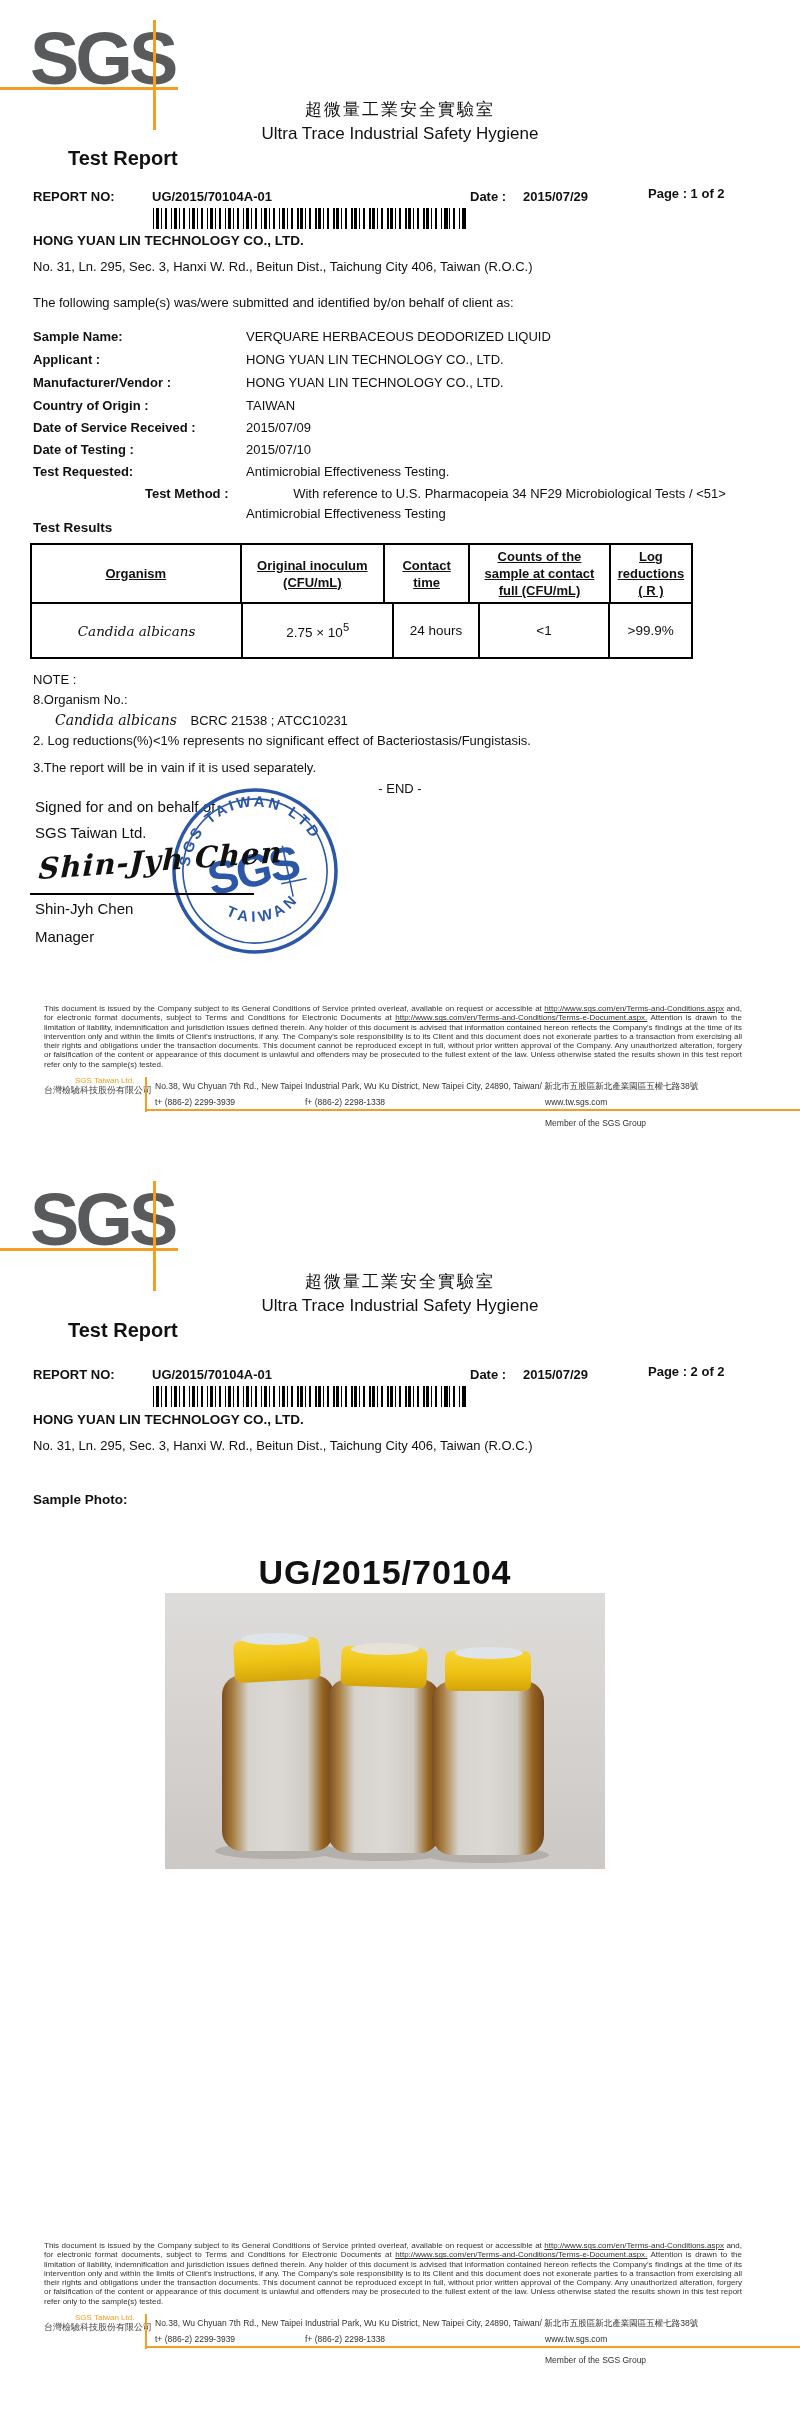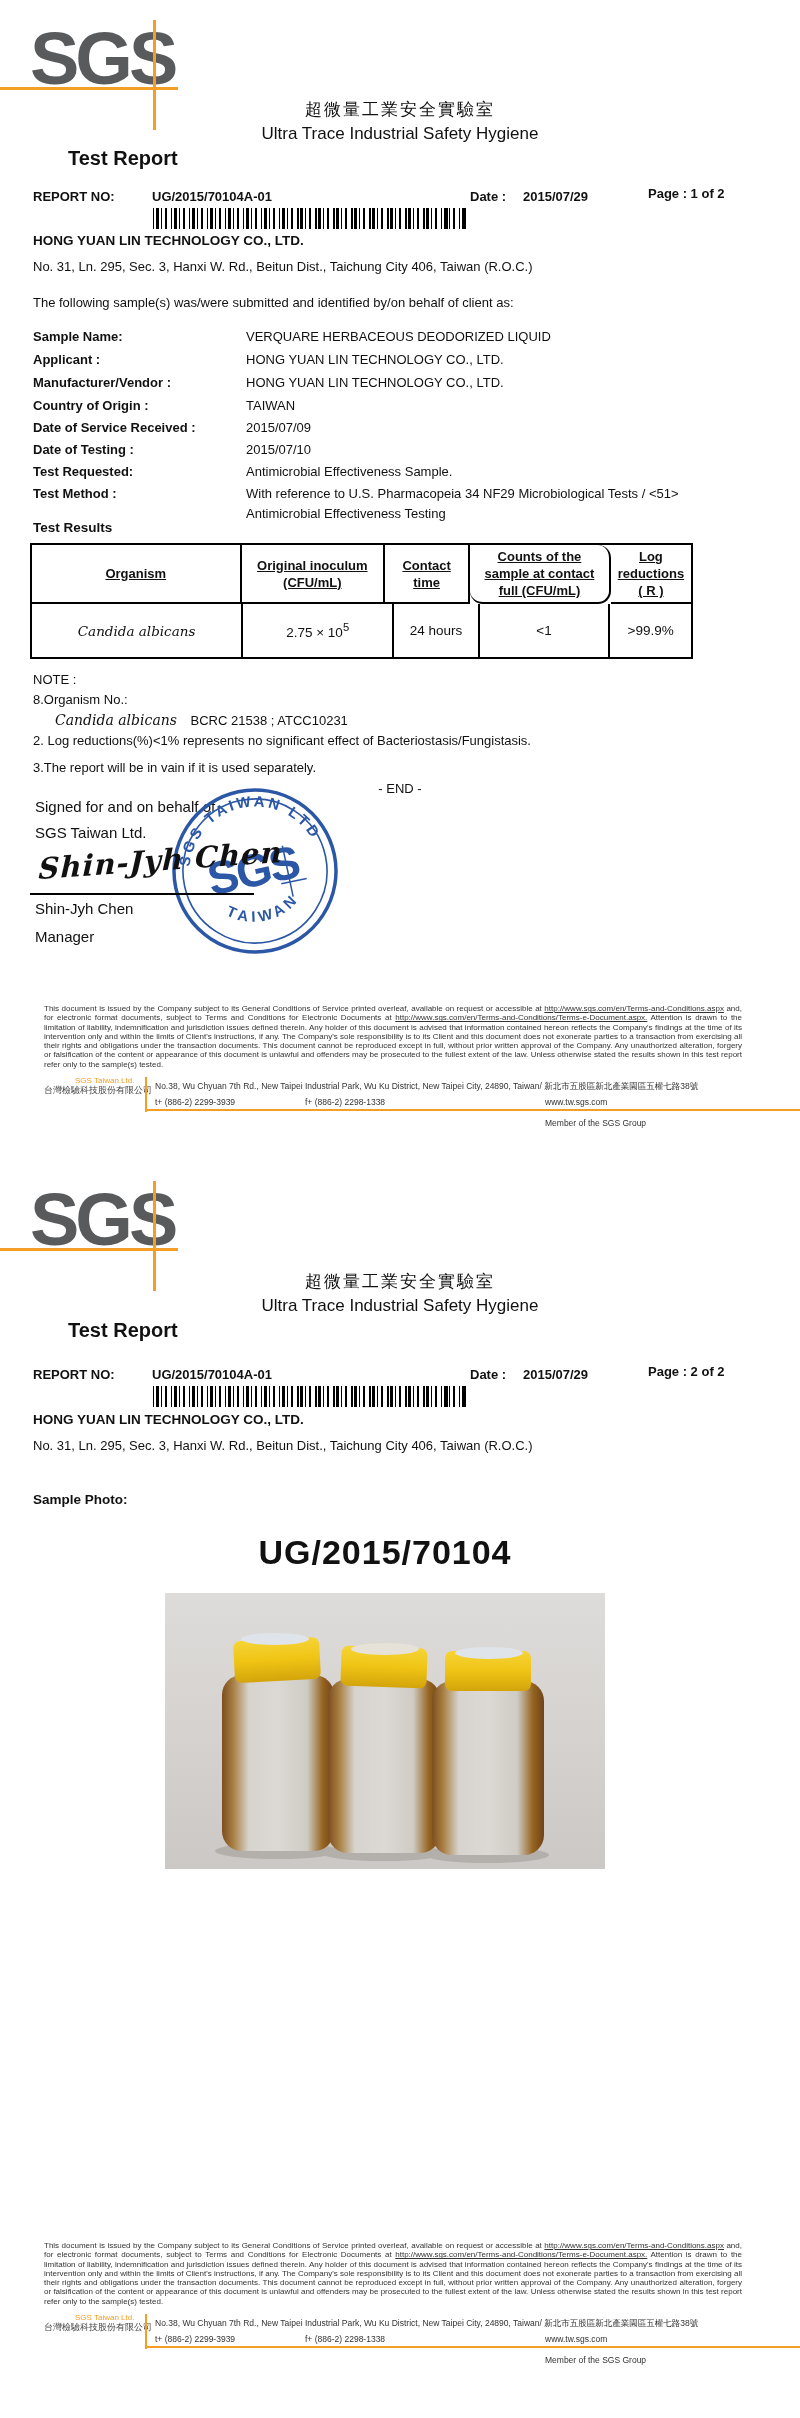--- a/index.html
+++ b/index.html
@@ -99,43 +99,43 @@
     <div class="fieldrow" style="top:396px;">
       <span class="flabel">Country of Origin :</span><span class="fvalue">TAIWAN</span>
     </div>
     <div class="fieldrow" style="top:418px;">
       <span class="flabel">Date of Service Received :</span><span class="fvalue">2015/07/09</span>
     </div>
     <div class="fieldrow" style="top:440px;">
       <span class="flabel">Date of Testing :</span><span class="fvalue">2015/07/10</span>
     </div>
     <div class="fieldrow" style="top:462px;">
-      <span class="flabel">Test Requested:</span><span class="fvalue">Antimicrobial Effectiveness Sample.</span>
-    </div>
-    <div class="fieldrow" style="top:484px;">
+      <span class="flabel">Test Requested:</span><span class="fvalue">Antimicrobial Effectiveness Testing.</span>
+    </div>
+    <div class="fieldrow" style="top:484px;text-align:center;">
       <span class="flabel">Test Method :</span><span class="fvalue">With reference to U.S. Pharmacopeia 34 NF29 Microbiological Tests / &lt;51&gt;</span>
     </div>
     <div class="abs fvalue" style="left:246px; top:506px;">Antimicrobial Effectiveness Testing</div>
 
     <div class="abs h135b" style="left:33px; top:520px;">Test Results</div>
 
     <div class="rtable" style="left:30px; top:543px; width:659px;">
       <div class="trow thead">
         <div class="tcell" style="width:220px;">
             <div>Organism</div>
           </div>
         <div class="tcell" style="width:150px;">
             <div>Original inoculum</div>
             <div>(CFU/mL)</div>
           </div>
         <div class="tcell" style="width:88px;">
             <div>Contact</div>
             <div>time</div>
           </div>
-        <div class="tcell" style="width:147px;border-radius:13px;">
+        <div class="tcell" style="width:147px;">
             <div>Counts of the</div>
             <div>sample at contact</div>
             <div>full (CFU/mL)</div>
           </div>
         <div class="tcell" style="width:85px;">
             <div>Log</div>
             <div>reductions</div>
             <div>( R )</div>
           </div>
       </div>
@@ -224,21 +224,21 @@
       <span class="abs h13b" style="left:648px; top:-3px;">Page : 2 of 2</span>
     </div>
 
     <div class="abs barcode" style="left:153px; top:231px; width:313px;"></div>
 
     <div class="abs h135b" style="left:33px; top:257px;">HONG YUAN LIN TECHNOLOGY CO., LTD.</div>
     <div class="abs h13" style="left:33px; top:283px;">No. 31, Ln. 295, Sec. 3, Hanxi W. Rd., Beitun Dist., Taichung City 406, Taiwan (R.O.C.)</div>
 
     <div class="abs h135b" style="left:33px; top:337px;">Sample Photo:</div>
 
-    <div class="abs photo-caption" style="left:165px; top:378px; width:440px; text-align:center;">UG/2015/70104</div>
+    <div class="abs photo-caption" style="left:165px; top:398px; width:440px; text-align:center;">UG/2015/70104</div>
 
     <svg class="abs" style="left:165px; top:438px;" width="440" height="276" viewBox="0 0 440 276">
       <defs>
         <linearGradient id="pbg" x1="0" y1="0" x2="0" y2="1">
           <stop offset="0" stop-color="#dedcda"></stop>
             <stop offset="1" stop-color="#ccc8c5"></stop>
         </linearGradient>
         <linearGradient id="bodyg" x1="0" y1="0" x2="1" y2="0">
           <stop offset="0" stop-color="#7d4e1e"></stop>
             <stop offset="0.10" stop-color="#a97f42"></stop>

